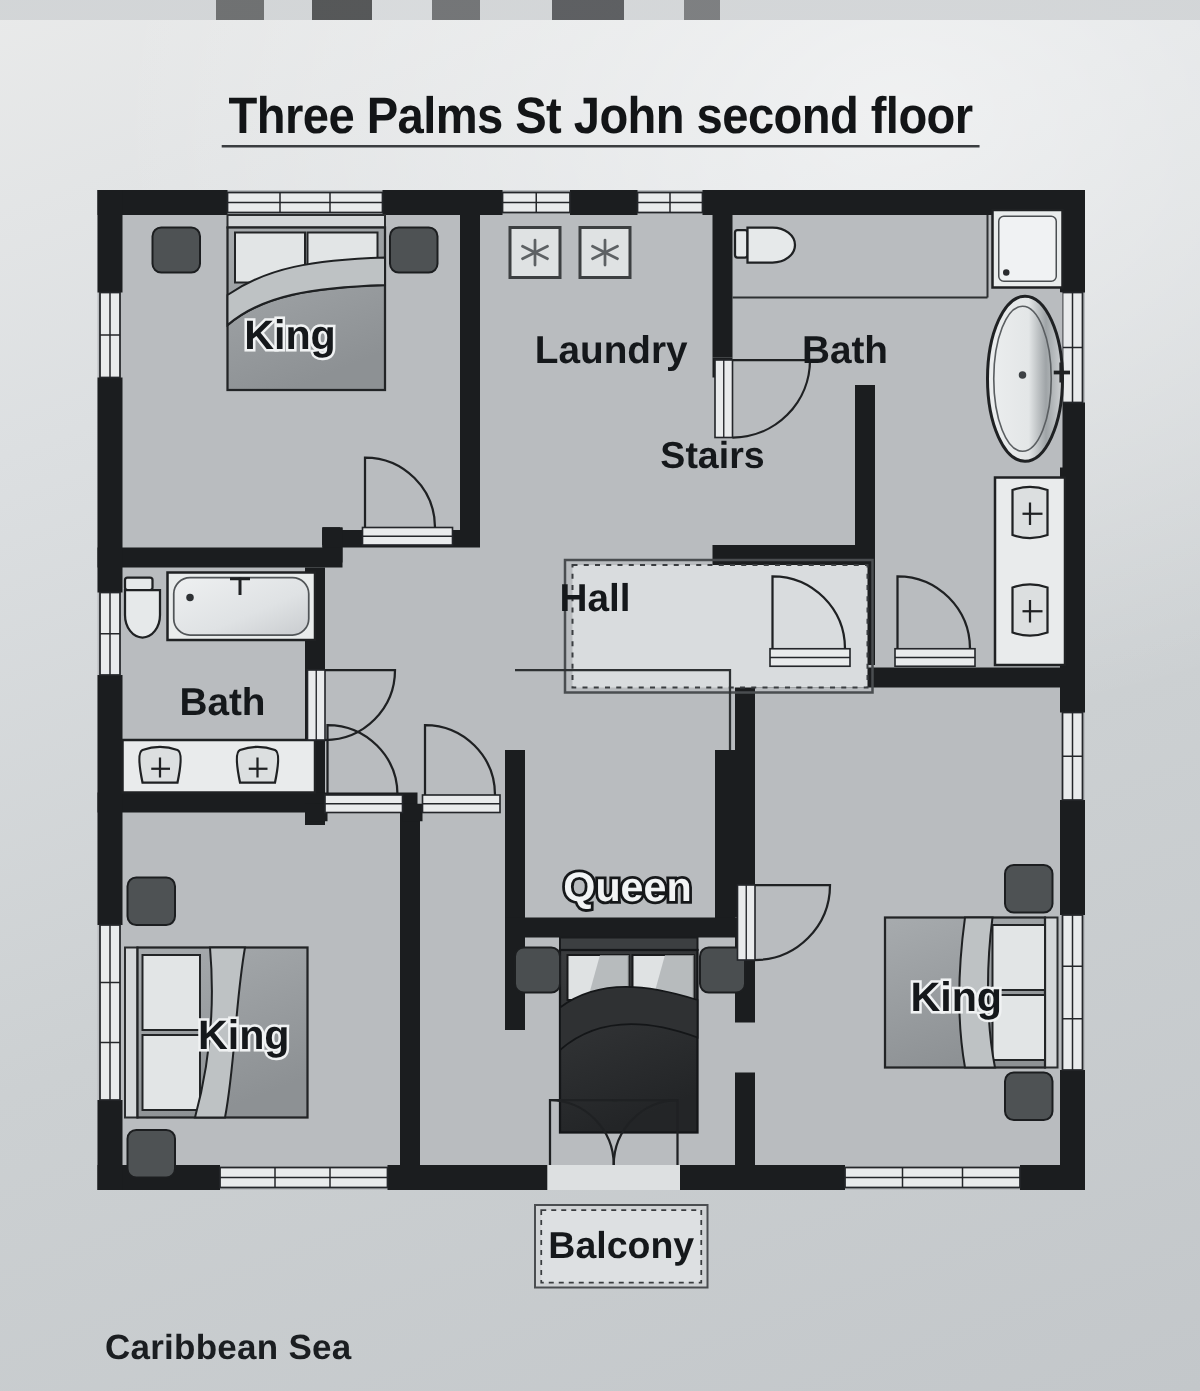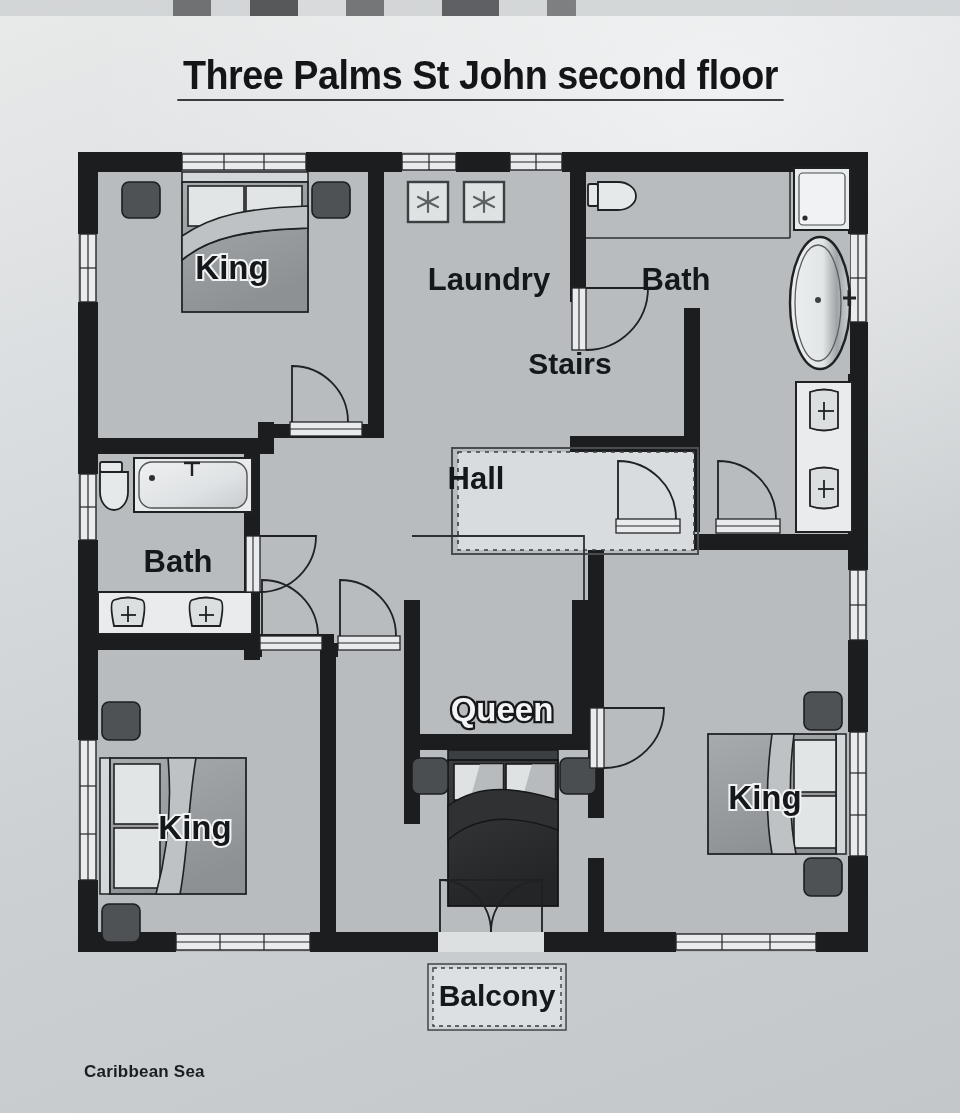--- a/index.html
+++ b/index.html
@@ -21,39 +21,39 @@
   #topstrip{
     position:absolute;left:0;top:0;width:960px;height:16px;
     background:linear-gradient(90deg,
       #cfd2d4 0 18%, #5a5c5d 18% 22%, #cfd2d4 22% 26%,
       #3c3e3f 26% 31%, #d5d8da 31% 36%, #5f6163 36% 40%,
       #cfd2d4 40% 46%, #45474a 46% 52%, #d0d3d5 52% 57%,
       #6a6c6e 57% 60%, #cfd2d4 60% 100%);
     opacity:.85;
   }
   #title{
-    position:absolute;left:0;top:55px;width:960px;
+    position:absolute;left:0;top:72px;width:960px;
     text-align:center;
     pointer-events:none;
   }
   #title .t{
     display:inline-block;
     font-size:41px;
     font-weight:bold;
     letter-spacing:-0.5px;
     color:#131517;
     transform:scaleX(.92);
     transform-origin:center;
     border-bottom:2px solid #3a3d40;
     padding:0 6px 3px 6px;
     line-height:1.0;
   }
   #caption{
     position:absolute;left:84px;top:1062px;
-    font-size:17px;font-weight:bold;color:#1b1e21;
+    font-size:28px;font-weight:bold;color:#1b1e21;
     letter-spacing:.2px;
   }
   #planwrap{position:absolute;left:0;top:140px;width:760px;height:900px;}
   svg{display:block;}
   .roomlabel{
     font-family:"Liberation Sans", sans-serif;
     font-weight:bold;
     fill:#15181b;
   }
   .roomlabel.onbed{

